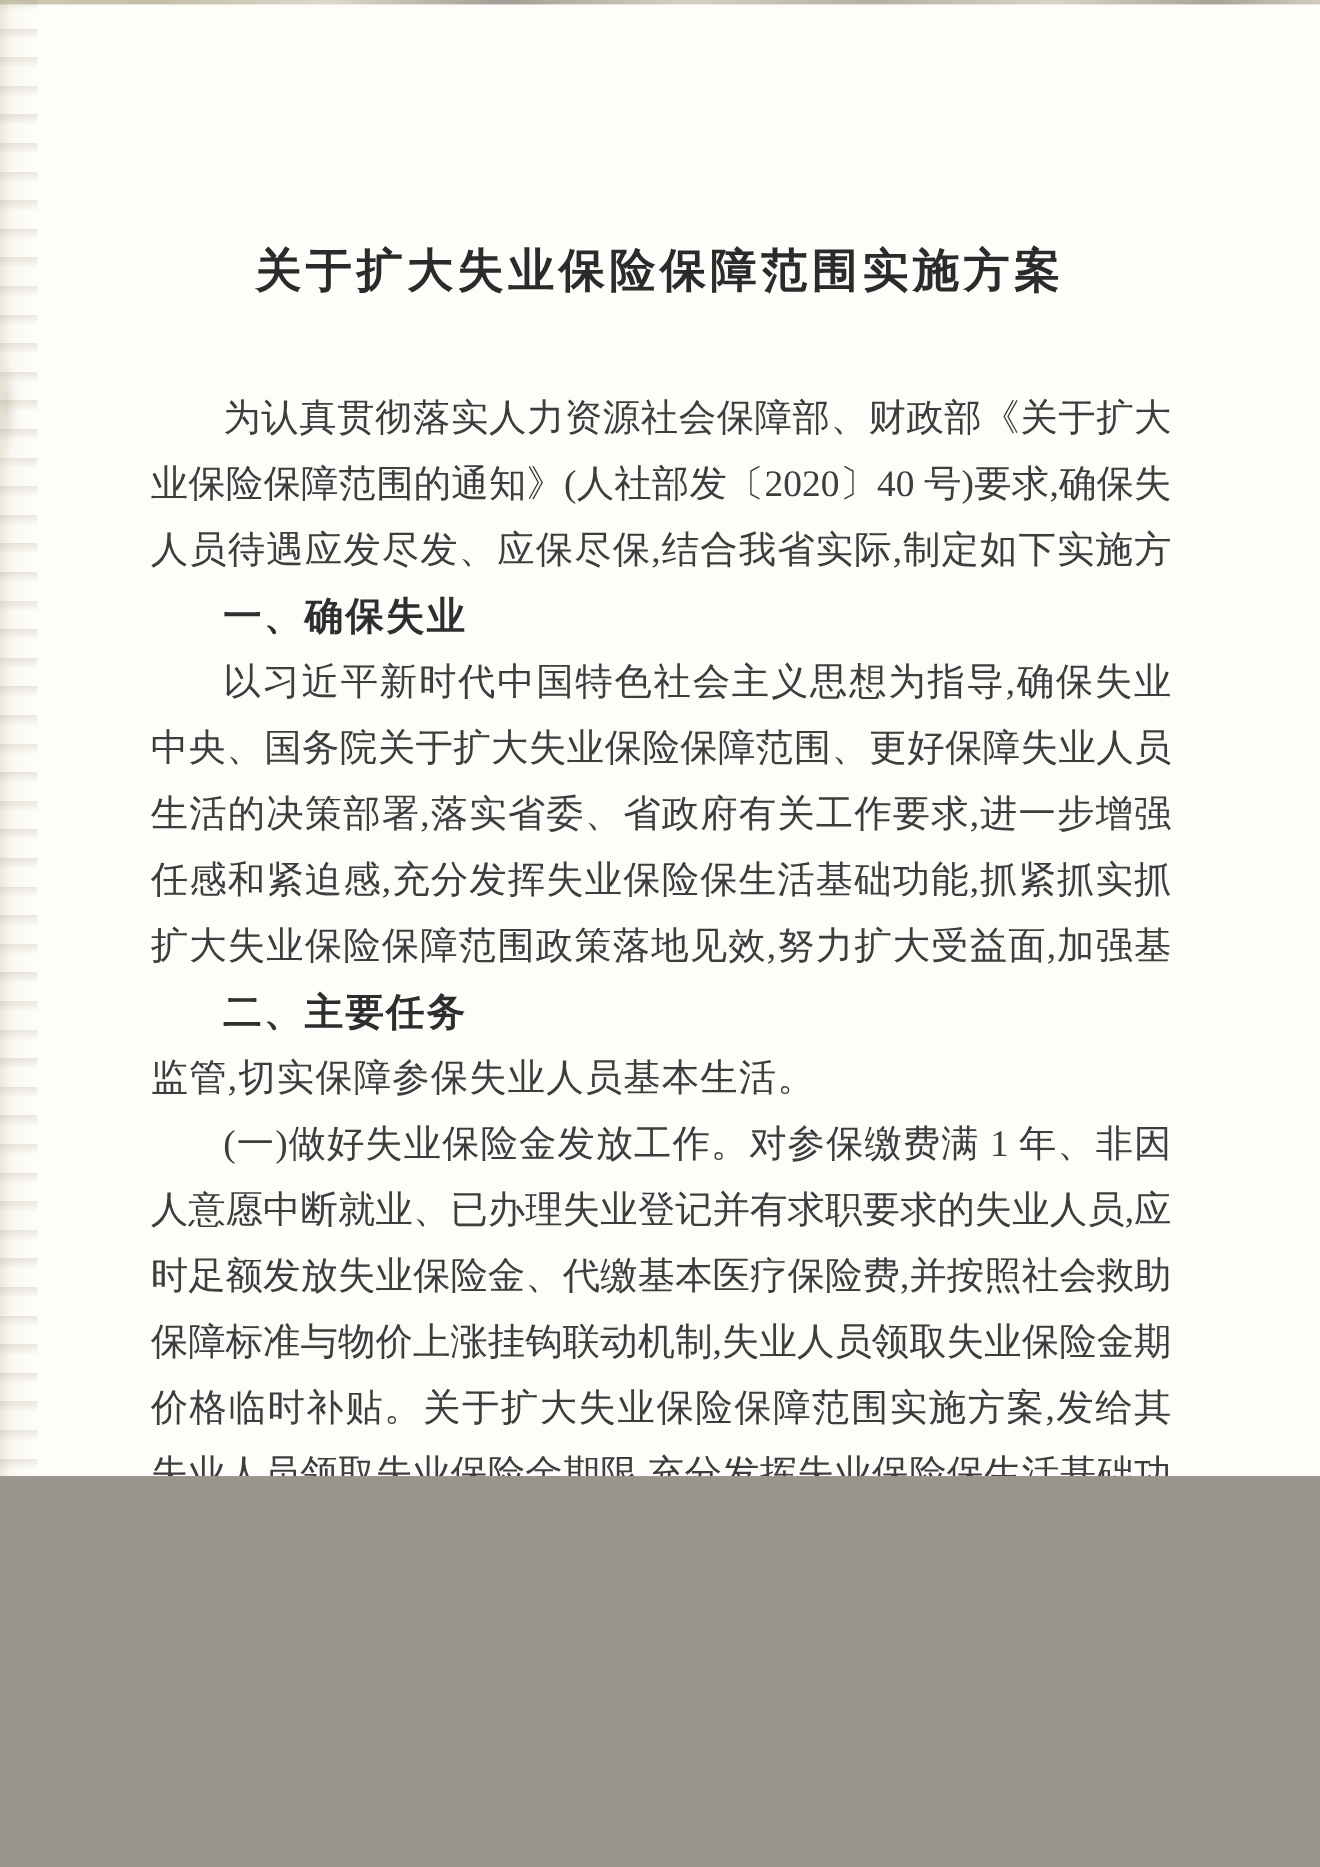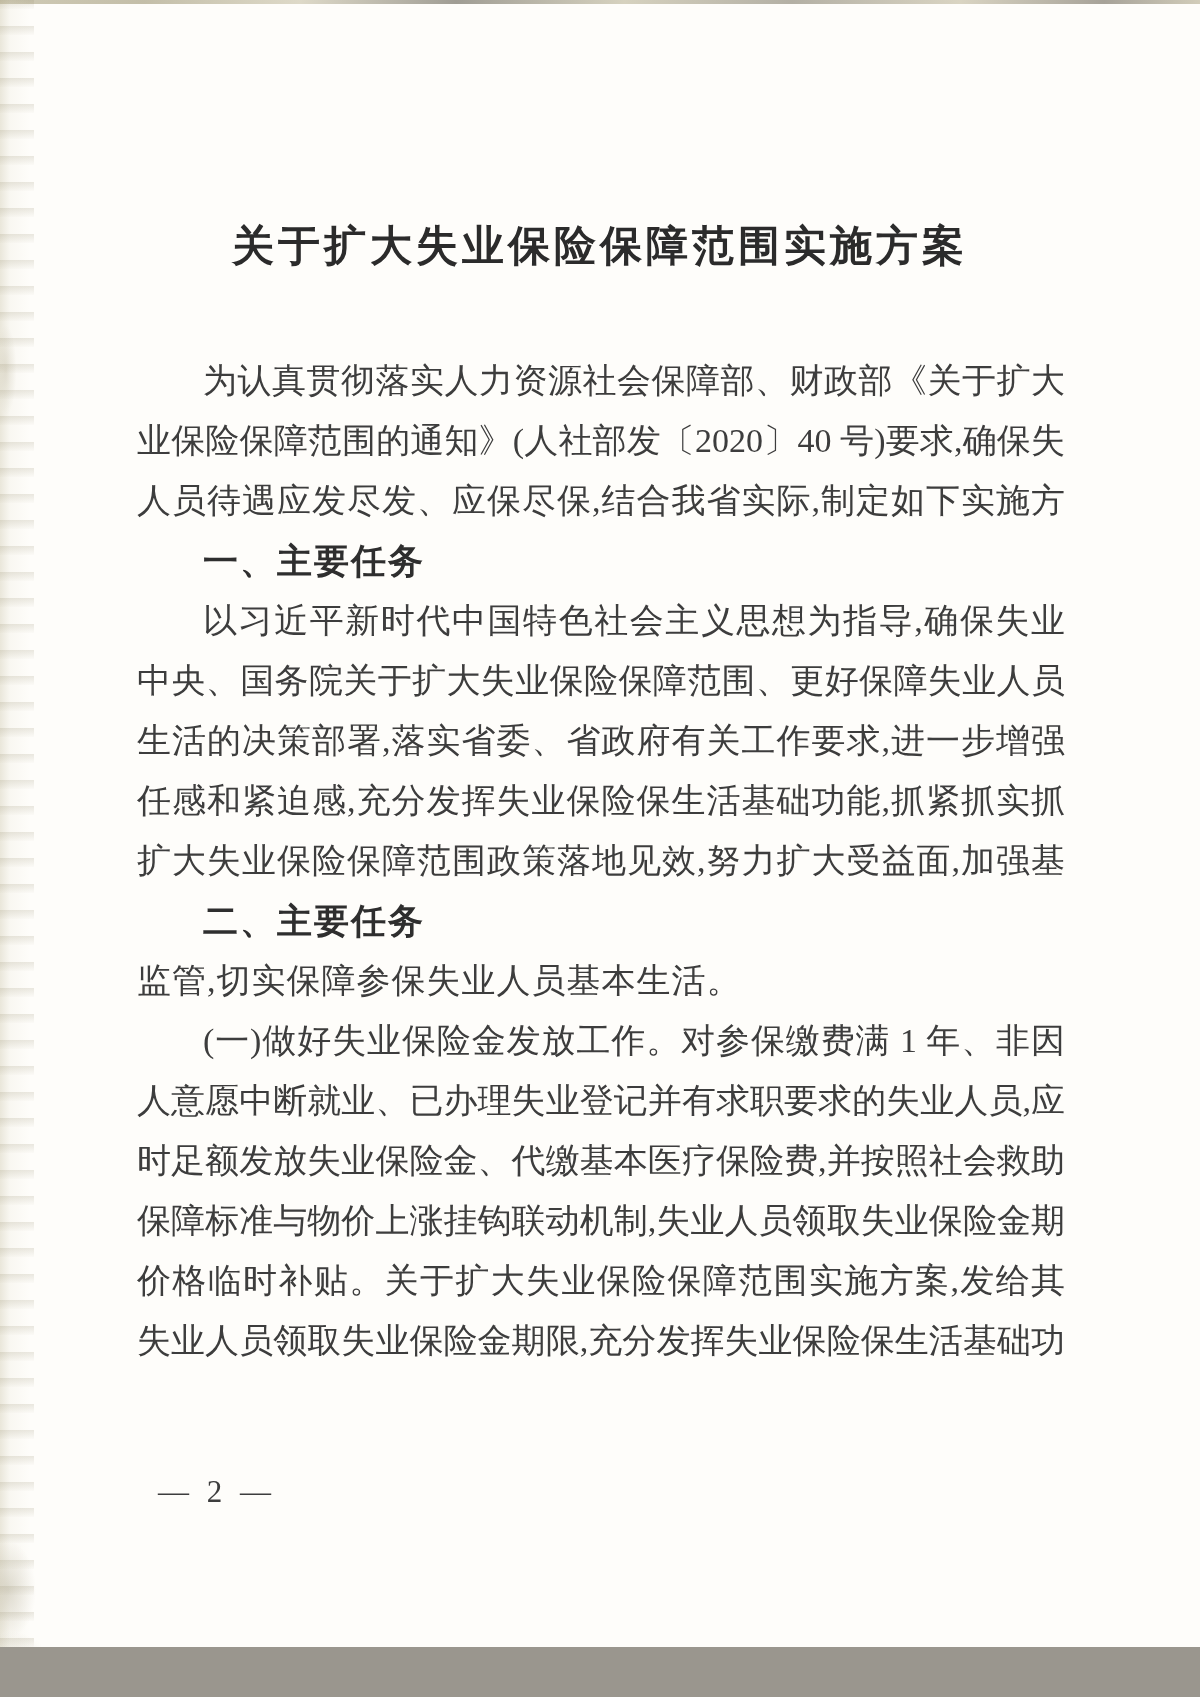--- a/index.html
+++ b/index.html
@@ -3,21 +3,21 @@
 <meta charset="utf-8">
 <style>
   html, body {
     margin: 0;
     padding: 0;
     background: #9a968e;
   }
   .page {
     position: relative;
     width: 1200px;
-    height: 1647px;
+    height: 1342px;
     margin: 0 auto;
     background: #fefdfa;
     overflow: hidden;
     font-family: "Liberation Serif", "DejaVu Serif", serif;
   }
   
   .edge-top {
     position: absolute;
     top: 0; left: 0; right: 0;
     height: 4px;
@@ -120,21 +120,21 @@
   <div class="edge-left"></div>
   <div class="smudge-top-left"></div>
   <div class="smudge-bottom-left"></div>
 
   <h1 class="title">关于扩大失业保险保障范围实施方案</h1>
 
   <div class="content" id="content">
       <div class="row body indent fill">为认真贯彻落实人力资源社会保障部、财政部《关于扩大失</div>
       <div class="row body fill">业保险保障范围的通知》(人社部发〔2020〕40 号)要求,确保失业</div>
       <div class="row body fill">人员待遇应发尽发、应保尽保,结合我省实际,制定如下实施方案。</div>
-      <div class="row heading indent">一、主要任务</div>
+      <div class="row heading indent">一、确保失业</div>
       <div class="row body indent fill">以习近平新时代中国特色社会主义思想为指导,确保失业</div>
       <div class="row body fill">中央、国务院关于扩大失业保险保障范围、更好保障失业人员基本</div>
       <div class="row body fill">生活的决策部署,落实省委、省政府有关工作要求,进一步增强责</div>
       <div class="row body fill">任感和紧迫感,充分发挥失业保险保生活基础功能,抓紧抓实抓细</div>
       <div class="row body fill">扩大失业保险保障范围政策落地见效,努力扩大受益面,加强基金</div>
       <div class="row heading indent">二、主要任务</div>
       <div class="row body">监管,切实保障参保失业人员基本生活。</div>
       <div class="row body indent fill">(一)做好失业保险金发放工作。对参保缴费满 1 年、非因本</div>
       <div class="row body fill">人意愿中断就业、已办理失业登记并有求职要求的失业人员,应及</div>
       <div class="row body fill">时足额发放失业保险金、代缴基本医疗保险费,并按照社会救助和</div>

